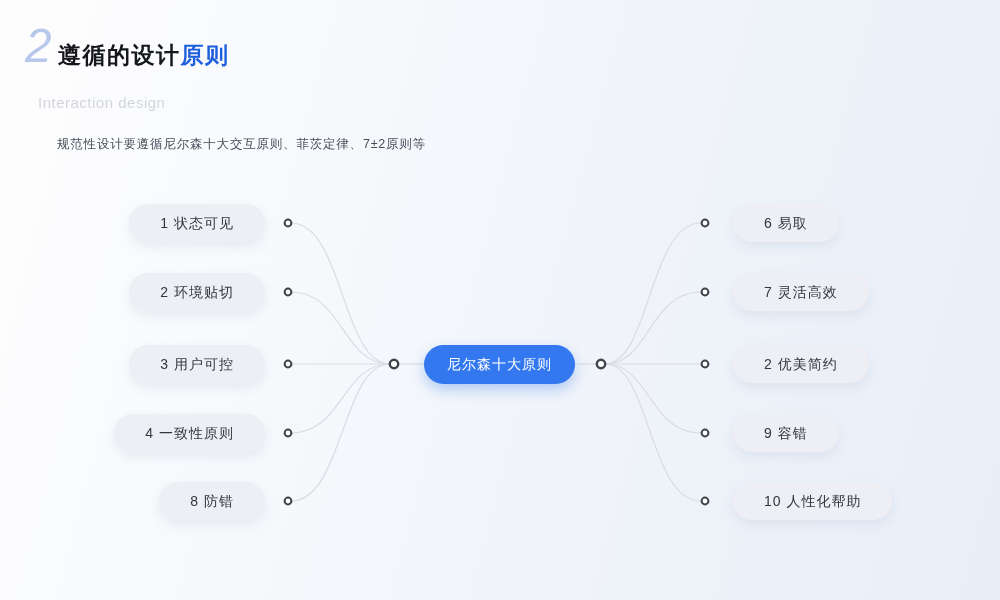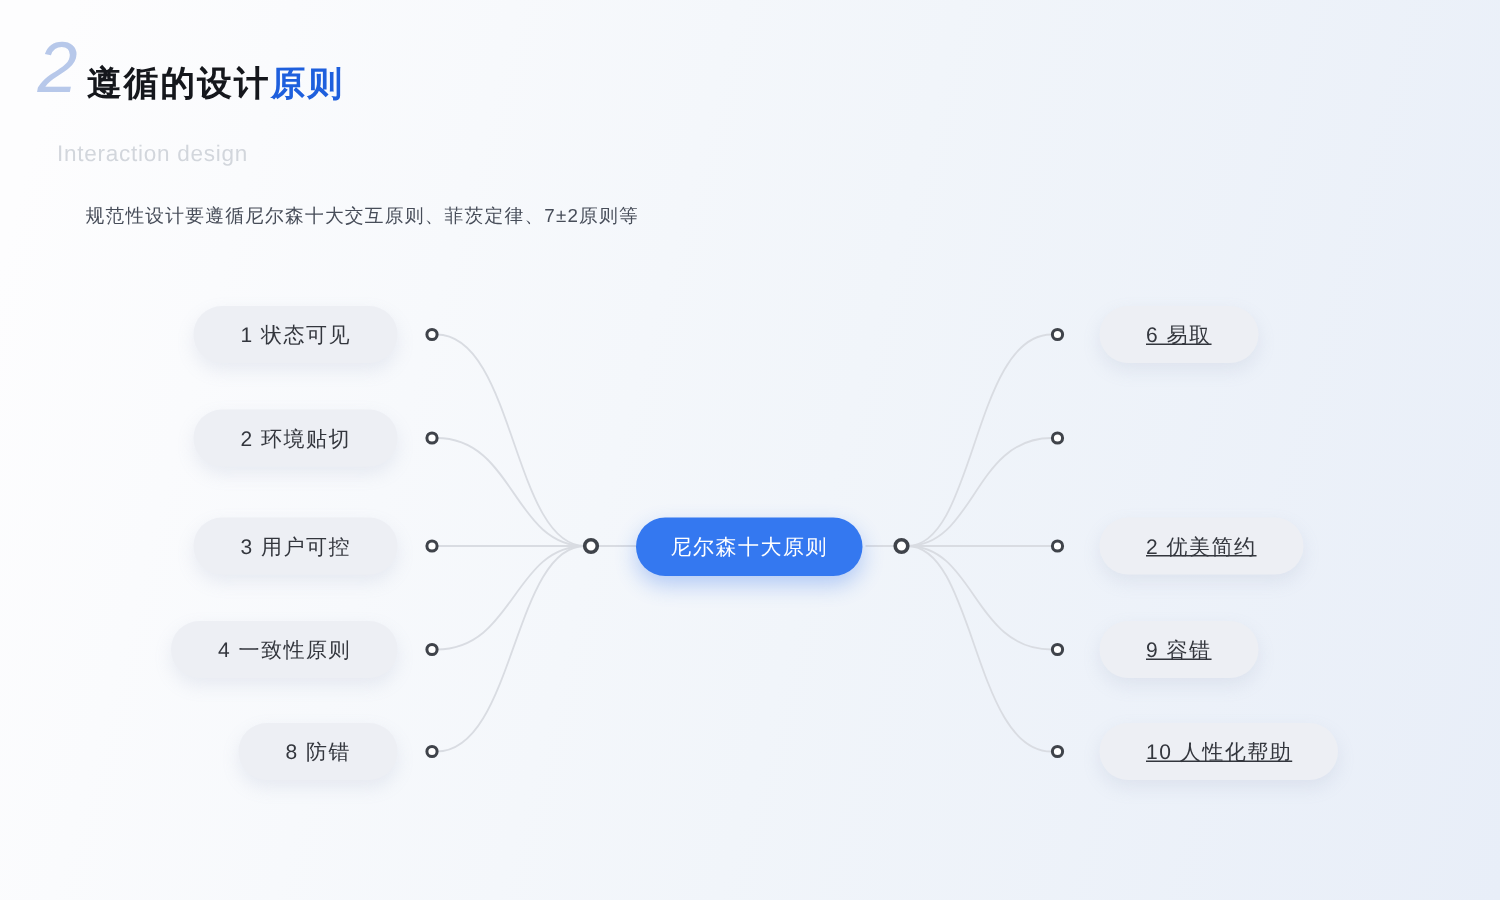--- a/index.html
+++ b/index.html
@@ -69,21 +69,21 @@
     border-radius: 19px;
     background: #edeff4;
     box-shadow: 0 5px 12px rgba(140,155,185,0.16);
     color: #33363d;
     font-size: 14px;
     letter-spacing: 1px;
     padding: 0 31px;
     white-space: nowrap;
   }
   .pill-left  { right: 735px; text-align: left; }
-  .pill-right { left: 733px;  text-align: center; text-decoration: underline; }
+  .pill-right { left: 733px;  text-align: center; }
   .center-node {
     position: absolute;
     left: 424px; top: 345px;
     height: 39px;
     line-height: 39px;
     border-radius: 19.5px;
     padding: 0 23px;
     background: #3478f0;
     box-shadow: 0 6px 14px rgba(47,112,237,0.32);
     color: #ffffff;
@@ -139,18 +139,19 @@
 
     <div class="pill pill-left" style="top:204px">1 状态可见</div>
     <div class="pill pill-left" style="top:273px">2 环境贴切</div>
     <div class="pill pill-left" style="top:345px">3 用户可控</div>
     <div class="pill pill-left" style="top:414px">4 一致性原则</div>
     <div class="pill pill-left" style="top:482px">8 防错</div>
 
     <div class="center-node">尼尔森十大原则</div>
 
     <div class="pill pill-right" style="top:204px">6 易取</div>
+    <div class="pill pill-right" style="top:273px">7 灵活高效</div>
     <div class="pill pill-right" style="top:345px">2 优美简约</div>
     <div class="pill pill-right" style="top:414px">9 容错</div>
     <div class="pill pill-right" style="top:482px">10 人性化帮助</div>
 
   </div>
 </div>
 
 </body></html>

